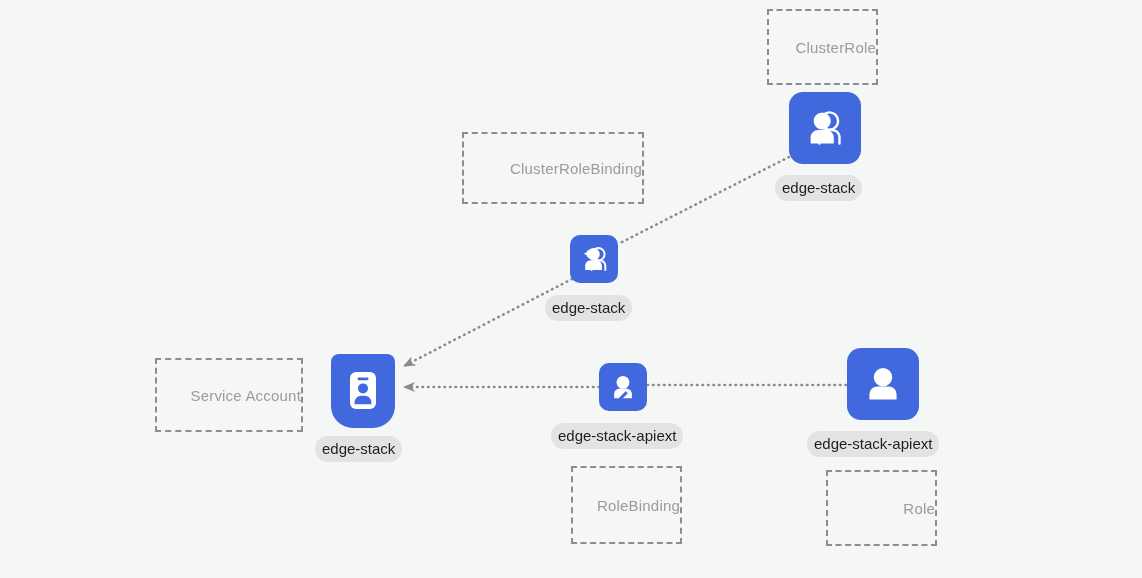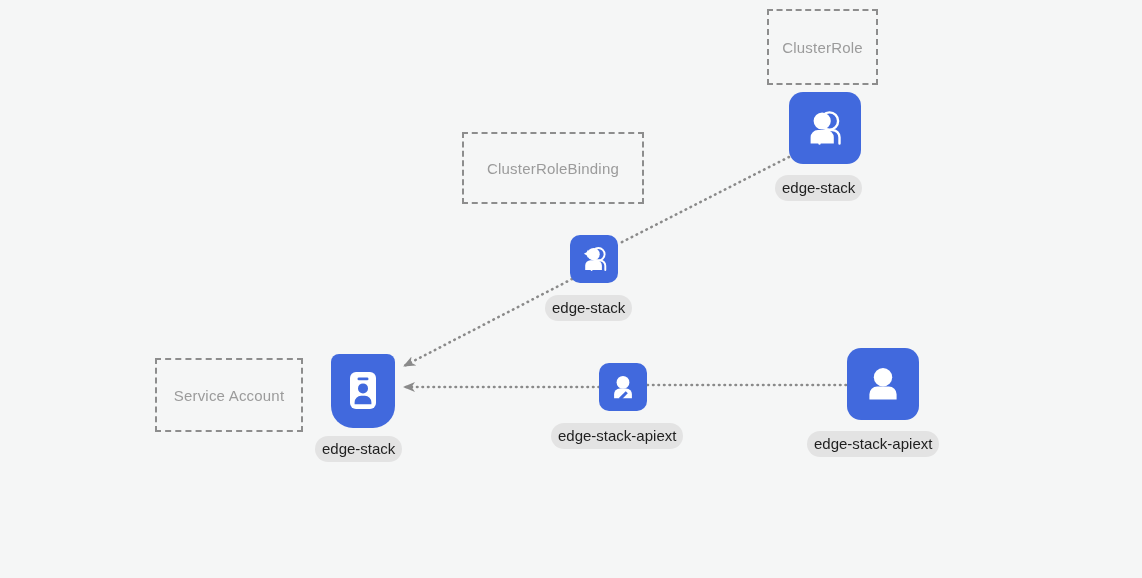--- a/index.html
+++ b/index.html
@@ -28,21 +28,21 @@
     pointer-events: none;
   }
 
   
   .type-box {
     position: absolute;
     box-sizing: border-box;
     border: 2px dashed #8d8d8d;
     display: flex;
     align-items: center;
-    justify-content: center;
+    justify-content: flex-end;
   }
   .type-box .type-label {
     color: #9b9b9b;
     font-size: 15px;
     letter-spacing: 0.2px;
     white-space: nowrap;
   }
 
   
   .node {
@@ -94,21 +94,27 @@
   </div>
 
   <div class="type-box" style="left:462px; top:132px; width:182px; height:72px;">
     <span class="type-label">ClusterRoleBinding</span>
   </div>
 
   <div class="type-box" style="left:155px; top:358px; width:148px; height:74px;">
     <span class="type-label">Service Account</span>
   </div>
 
+  <div class="type-box" style="left:571px; top:466px; width:111px; height:78px;">
+    <span class="type-label">RoleBinding</span>
+  </div>
 
+  <div class="type-box" style="left:826px; top:470px; width:111px; height:76px;">
+    <span class="type-label">Role</span>
+  </div>
 
   <div class="node">
     <div class="icon-tile" style="left:789px; top:92px; width:72px; height:72px; border-radius:14px;">
       <svg width="44" height="44" viewBox="0 0 44 44" aria-hidden="true">
         <circle cx="26.5" cy="15" r="8.6" fill="none" stroke="#ffffff" stroke-width="2.4"></circle>
         <path d="M16.5 37.5 v-6.2 a7.2 7.2 0 0 1 7.2 -7.2 h5.6 a7.2 7.2 0 0 1 7.2 7.2 v6.2" fill="none" stroke="#ffffff" stroke-width="2.4" stroke-linecap="round"></path>
         <circle cx="19.2" cy="15" r="8.6" fill="#ffffff"></circle>
         <path d="M7.6 37.6 v-6.3 a7.3 7.3 0 0 1 7.3 -7.3 h8.6 a7.3 7.3 0 0 1 7.3 7.3 v6.3 z" fill="#ffffff"></path>
       </svg>
     </div>

